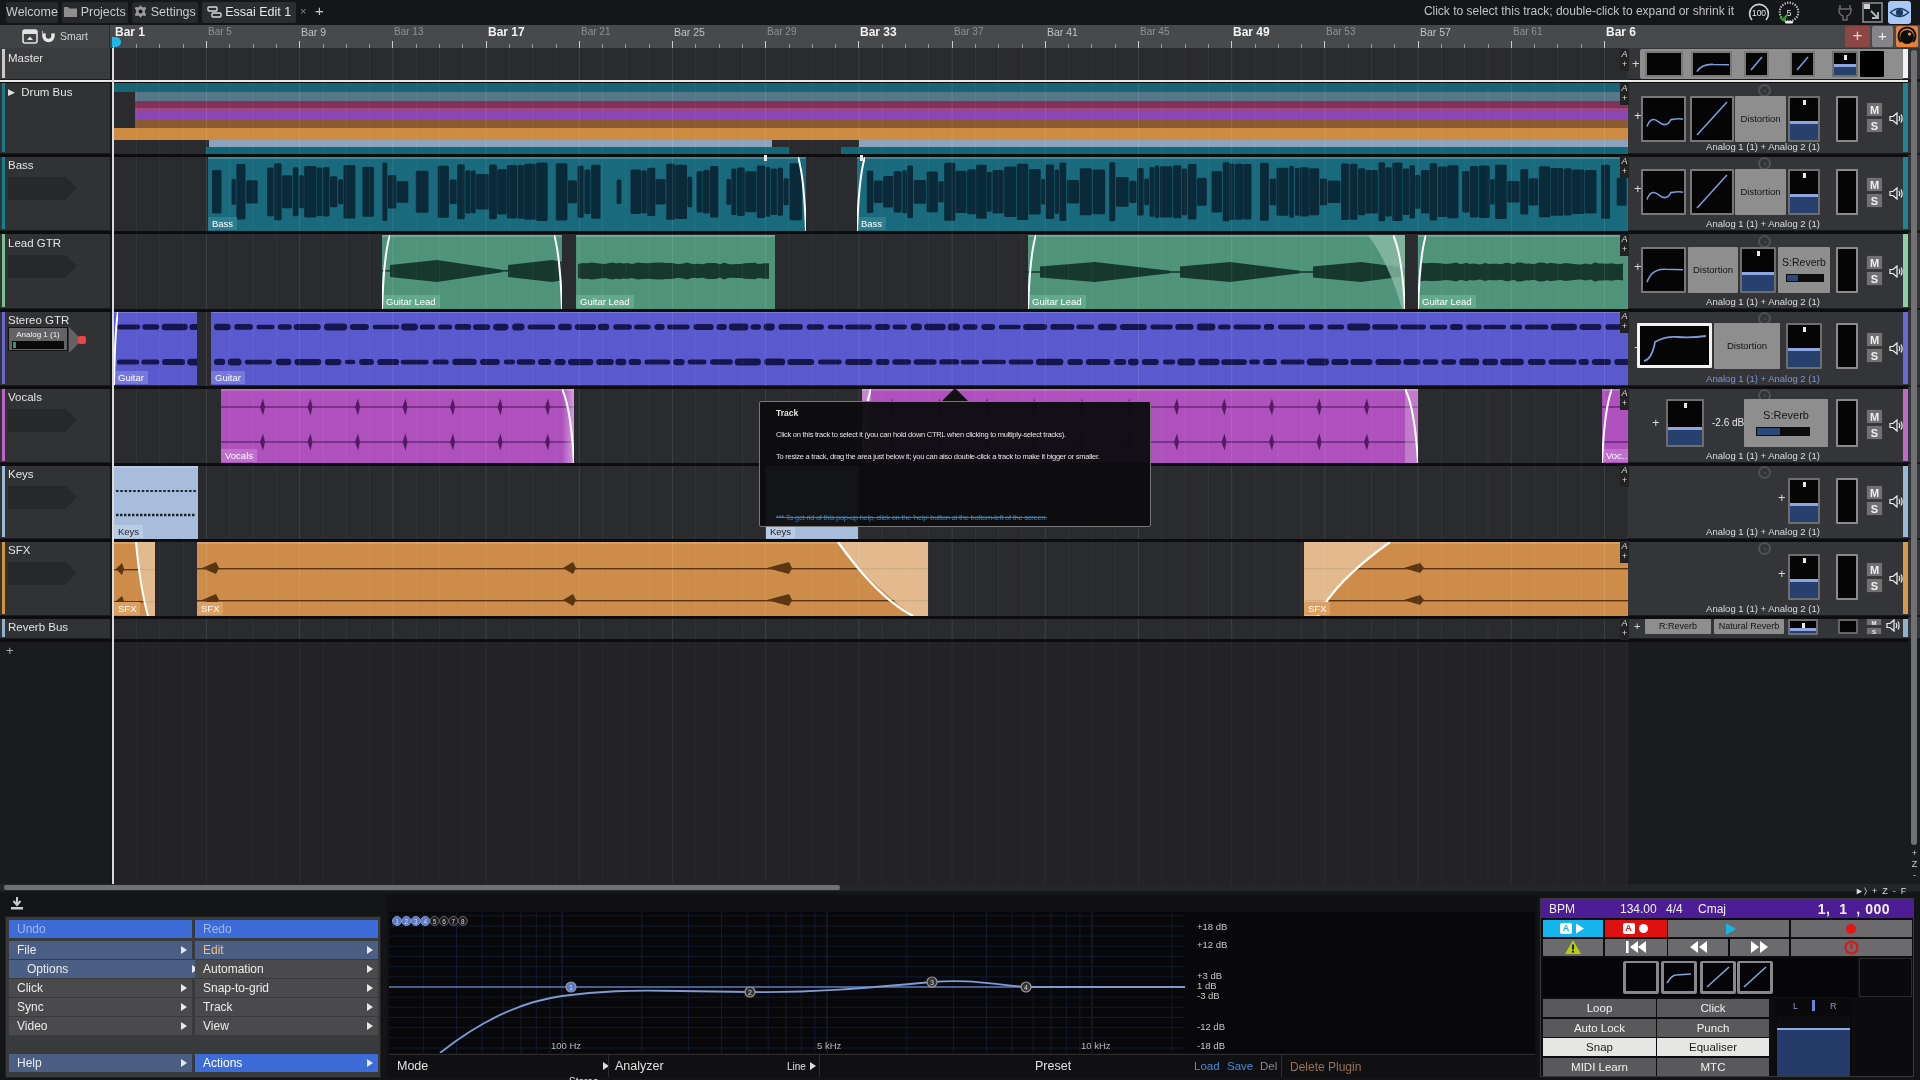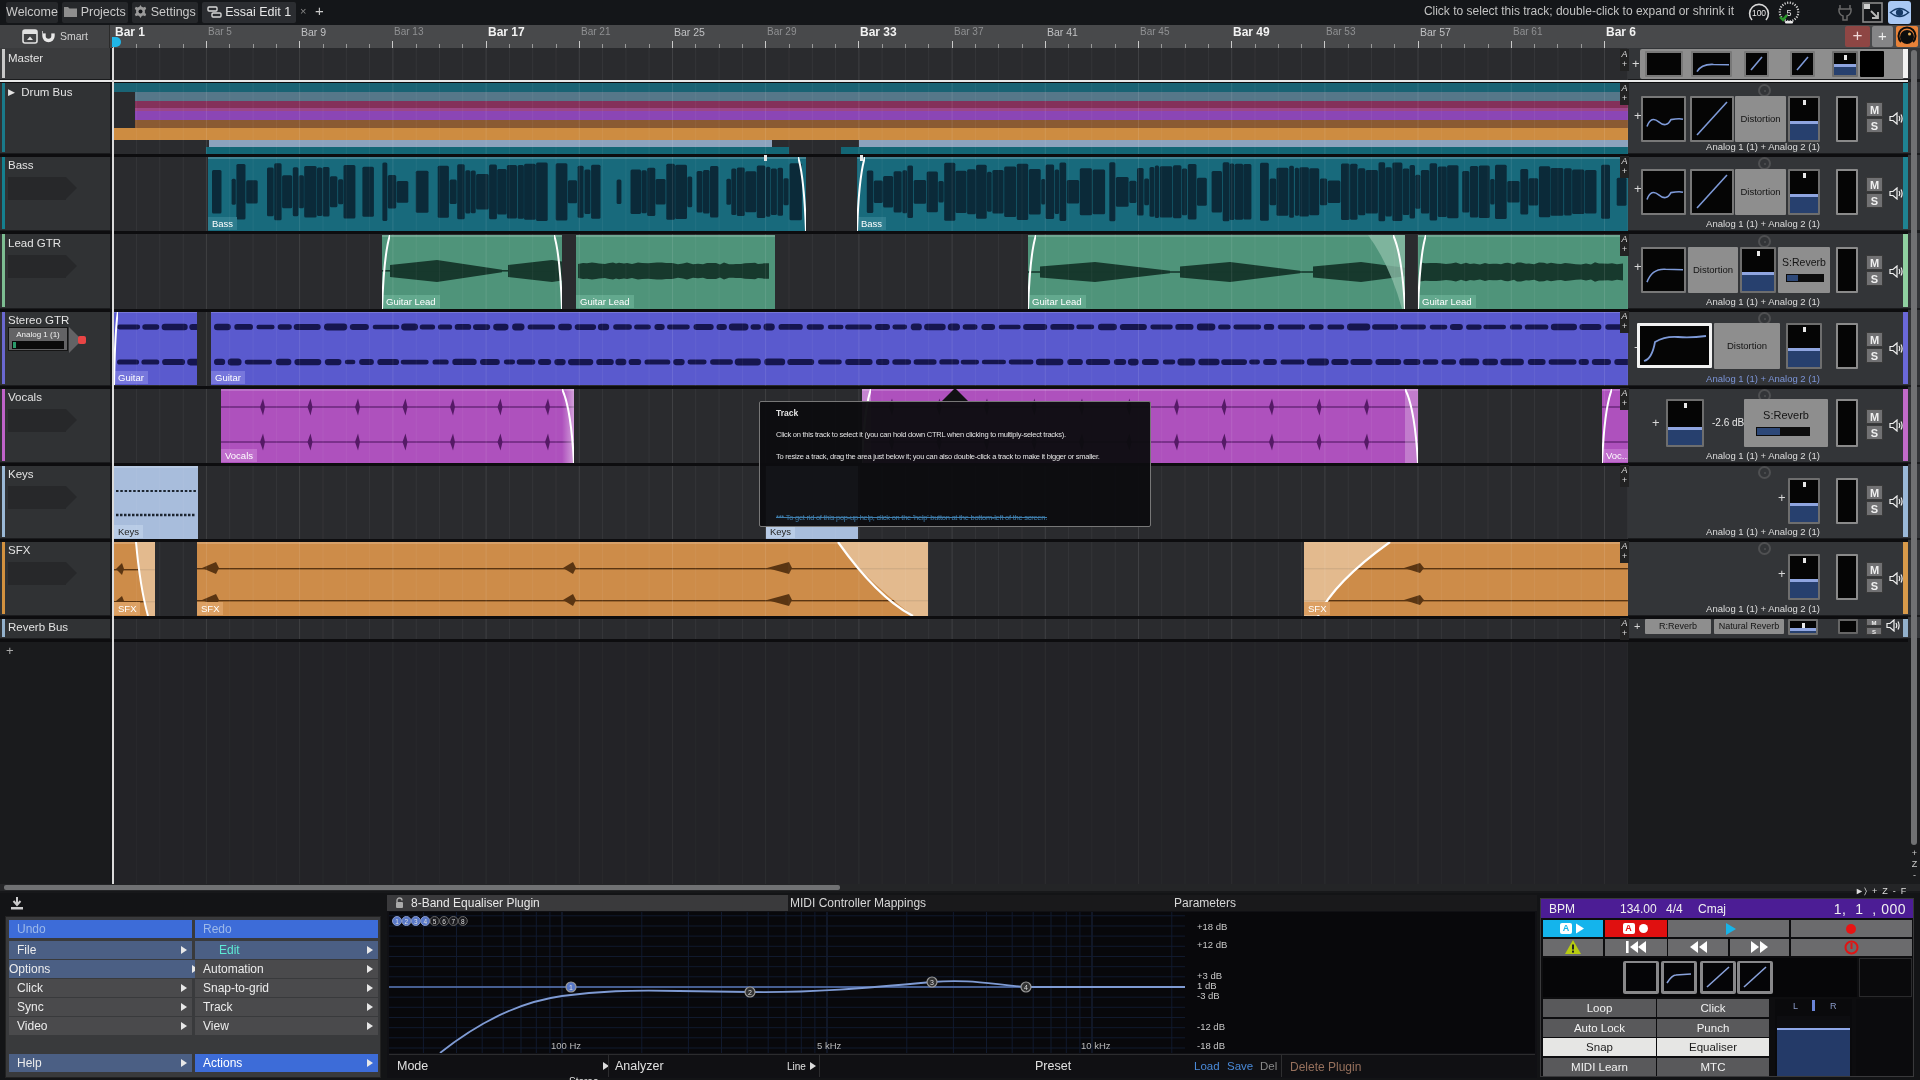--- a/index.html
+++ b/index.html
@@ -1121,44 +1121,33 @@
     </div>
 <div id="bottom" class="abs">
 <svg class="abs" style="left:10px;top:4px" width="14" height="14" viewBox="0 0 14 14">
 <path d="M7 0 V7 M3.5 4 L7 8 L10.5 4" stroke="#ccc" stroke-width="2" fill="none"></path>
 <rect x="1" y="10" width="12" height="2.5" fill="#ccc"></rect>
       </svg>
 <div id="menupanel">
 <div class="mrow" style="left:3px;top:3px;width:183px;background:#3d6cd8;color:#9db9ea;padding-left:8px">Undo</div>
 <div class="mrow" style="left:189px;top:3px;width:183px;background:#3d6cd8;color:#9db9ea;padding-left:8px">Redo</div>
 <div class="mrow" style="left:3px;top:24px;width:183px;background:#4b5f84;color:#ececec;padding-left:8px">File<div class="arr"></div></div>
-<div class="mrow" style="left:189px;top:24px;width:183px;background:#4b5f84;color:#5eead4;padding-left:24px">Edit<div class="arr"></div></div>
-<div class="mrow" style="left:3px;top:43px;width:194px;background:#4b5f84;color:#ececec;padding-left:0">Options<div class="arr"></div></div>
+<div class="mrow" style="left:189px;top:24px;width:183px;background:#4b5f84;color:#fdba74;padding-left:8px">Edit<div class="arr"></div></div>
+<div class="mrow" style="left:3px;top:43px;width:194px;background:#4b5f84;color:#ececec;padding-left:18px">Options<div class="arr"></div></div>
 <div class="mrow" style="left:189px;top:43px;width:183px;background:#4a4a4c;color:#ececec;padding-left:8px">Automation<div class="arr"></div></div>
 <div class="mrow" style="left:3px;top:62px;width:183px;background:#4a4a4c;color:#ececec;padding-left:8px">Click<div class="arr"></div></div>
 <div class="mrow" style="left:189px;top:62px;width:183px;background:#4a4a4c;color:#ececec;padding-left:8px">Snap-to-grid<div class="arr"></div></div>
 <div class="mrow" style="left:3px;top:81px;width:183px;background:#4a4a4c;color:#ececec;padding-left:8px">Sync<div class="arr"></div></div>
 <div class="mrow" style="left:189px;top:81px;width:183px;background:#4a4a4c;color:#ececec;padding-left:8px">Track<div class="arr"></div></div>
 <div class="mrow" style="left:3px;top:100px;width:183px;background:#4a4a4c;color:#ececec;padding-left:8px">Video<div class="arr"></div></div>
 <div class="mrow" style="left:189px;top:100px;width:183px;background:#4a4a4c;color:#ececec;padding-left:8px">View<div class="arr"></div></div>
 <div class="mrow" style="left:3px;top:137px;width:183px;background:#4b5f84;color:#ececec;padding-left:8px">Help<div class="arr"></div></div>
 <div class="mrow" style="left:189px;top:137px;width:183px;background:#3d6cd8;color:#fff;padding-left:8px">Actions<div class="arr"></div></div>
 </div>
 <div id="eqpanel">
-<div id="eqtabs">
-<div class="abs" style="left:0;top:0;width:401px;height:16px;background:#3a3a3c">
-<svg class="abs" style="left:8px;top:2px" width="9" height="12" viewBox="0 0 9 12">
-              <path d="M2 5 V3.5 A2.5 2.5 0 0 1 7 3.5" fill="none" stroke="#aaa" stroke-width="1.4"></path>
-              <rect x="1" y="5" width="7" height="6" rx="1" fill="#aaa"></rect>
-            </svg>
-<span style="position:absolute;left:24px;top:1px;font-size:12px;color:#e8e8e8">8-Band Equaliser Plugin</span>
-          </div>
-<div class="abs" style="left:403px;top:1px;font-size:12px;color:#d8d8d8">MIDI Controller Mappings</div>
-<div class="abs" style="left:787px;top:1px;font-size:12px;color:#d8d8d8">Parameters</div>
-</div>
 <div id="eqgraph"><svg width="1146" height="141">
             <line x1="34.4" y1="0" x2="34.4" y2="141" stroke="#111a2e" stroke-width="1"></line>
             <line x1="67.5" y1="0" x2="67.5" y2="141" stroke="#111a2e" stroke-width="1"></line>
             <line x1="93.2" y1="0" x2="93.2" y2="141" stroke="#111a2e" stroke-width="1"></line>
             <line x1="114.2" y1="0" x2="114.2" y2="141" stroke="#111a2e" stroke-width="1"></line>
             <line x1="132.0" y1="0" x2="132.0" y2="141" stroke="#111a2e" stroke-width="1"></line>
             <line x1="147.3" y1="0" x2="147.3" y2="141" stroke="#111a2e" stroke-width="1"></line>
             <line x1="160.9" y1="0" x2="160.9" y2="141" stroke="#111a2e" stroke-width="1"></line>
             <line x1="252.8" y1="0" x2="252.8" y2="141" stroke="#111a2e" stroke-width="1"></line>
             <line x1="299.4" y1="0" x2="299.4" y2="141" stroke="#111a2e" stroke-width="1"></line>
@@ -1250,21 +1239,21 @@
 <div class="abs" style="left:892px;top:0;width:1px;height:22px;background:#2e2e30"></div>
 <div class="abs" style="left:901px;top:5px;font-size:12px;color:#96705c">Delete Plugin</div>
 </div>
 </div>
 <div id="transport">
 <div class="abs" style="left:0;top:0;width:372px;height:19px;background:#4c1d95;color:#f0f0f0;font-size:12px">
 <span class="abs" style="left:8px;top:3px">BPM</span>
           <span class="abs" style="left:79px;top:3px">134.00</span>
 <span class="abs" style="left:125px;top:3px">4/4</span>
           <span class="abs" style="left:157px;top:3px">Cmaj</span>
-<span class="abs" style="right:7px;top:2px;font-size:14px;font-weight:normal;letter-spacing:0.5px">1,&nbsp; 1&nbsp; ,&nbsp;000</span>
+<span class="abs" style="right:23px;top:2px;font-size:14px;font-weight:bold;letter-spacing:0.5px">1,&nbsp; 1&nbsp; ,&nbsp;000</span>
         </div>
 <div class="tbtn" style="left:2px;top:21px;width:60px;height:17px;background:#14b4ec">
           <div style="position:absolute;left:50%;margin-left:-13px;top:3px;width:12px;height:11px;background:#fff;border-radius:2px;color:#18b4e8;font-size:9px;font-weight:bold;text-align:center;line-height:11px">A</div>
           <svg width="10" height="11" style="position:absolute;left:50%;margin-left:2px;top:3px">
             <path d="M1 0.5 L9 5.5 L1 10.5 Z" fill="#fff"></path>
           </svg>
         </div>
 <div class="tbtn" style="left:63.5px;top:21px;width:62px;height:17px;background:#e01010">
           <div style="position:absolute;left:50%;margin-left:-13px;top:3px;width:12px;height:11px;background:#fff;border-radius:2px;color:#e81414;font-size:9px;font-weight:bold;text-align:center;line-height:11px">A</div>
           <div style="position:absolute;left:50%;margin-left:3px;top:4px;width:9px;height:9px;border-radius:50%;background:#fff"></div>

